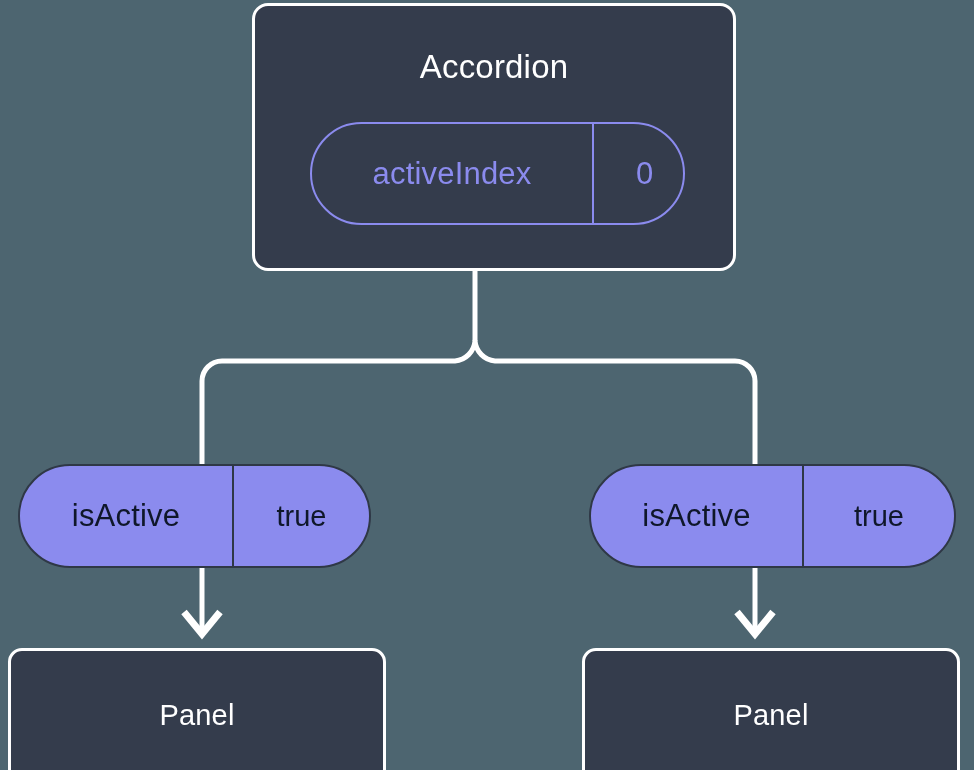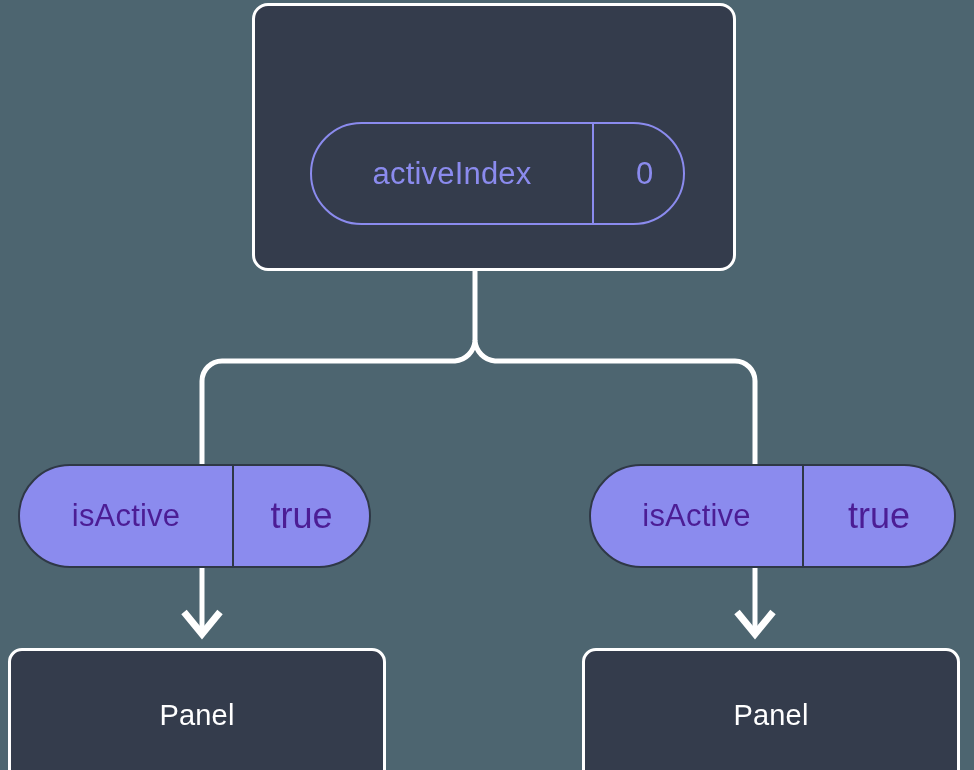--- a/index.html
+++ b/index.html
@@ -94,37 +94,37 @@
 
   
   .pill-filled {
     position: absolute;
     box-sizing: border-box;
     background: #8b8bee;
     border: 2px solid #2f3846;
     border-radius: 54px;
     display: flex;
     align-items: stretch;
-    color: #4c1d95;
+    color: #0f172a;
     overflow: hidden;
   }
   .pill-filled .pill-key {
     display: flex;
     align-items: center;
     justify-content: center;
     font-size: 31px;
     letter-spacing: 0.2px;
     border-right: 2px solid #2f3846;
   }
   .pill-filled .pill-val {
     flex: 1 1 auto;
     display: flex;
     align-items: center;
     justify-content: center;
-    font-size: 36px;
+    font-size: 29px;
   }
 
   #pill-left {
     left: 18px;
     top: 464px;
     width: 353px;
     height: 104px;
   }
   #pill-left .pill-key { flex: 0 0 212px; }
 
@@ -181,20 +181,21 @@
       <path d="M 184 612 L 202 634 L 220 612" fill="none" stroke="#ffffff" stroke-width="7" stroke-linecap="butt" stroke-linejoin="miter"></path>
     </g>
 
     <g>
       <path d="M 755 566 L 755 632" fill="none" stroke="#ffffff" stroke-width="5"></path>
       <path d="M 737 612 L 755 634 L 773 612" fill="none" stroke="#ffffff" stroke-width="7" stroke-linecap="butt" stroke-linejoin="miter"></path>
     </g>
   </svg>
 
   <div class="card" id="accordion-card">
+    <div id="accordion-title">Accordion</div>
 
     <div class="pill-outline">
       <div class="pill-key">activeIndex</div>
       <div class="pill-val">0</div>
     </div>
   </div>
 
   <div class="pill-filled" id="pill-left">
     <div class="pill-key">isActive</div>
     <div class="pill-val">true</div>

